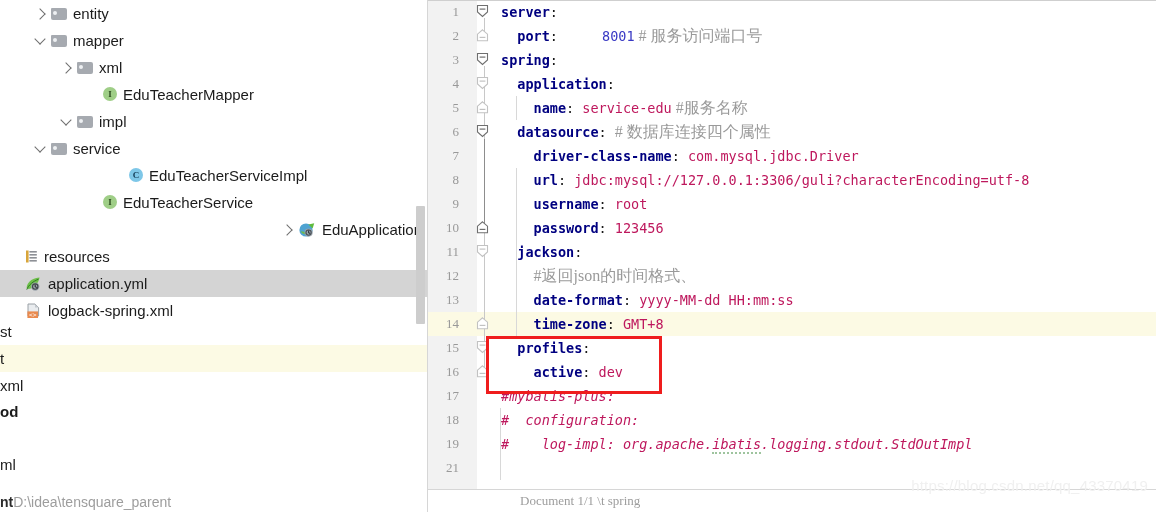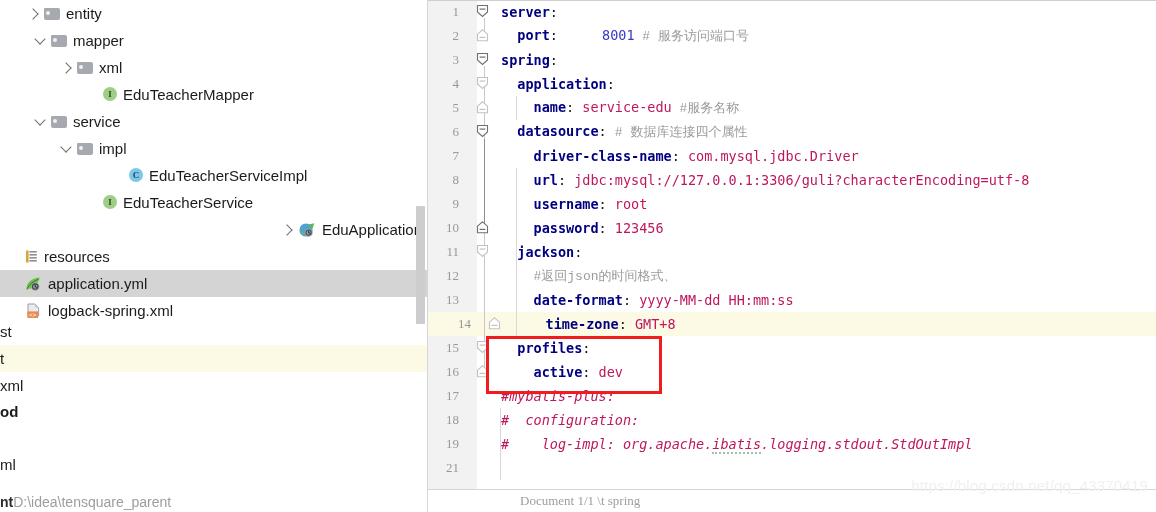--- a/index.html
+++ b/index.html
@@ -214,21 +214,21 @@
   }
   .eline {
     position: relative;
     height: 24px;
     display: flex;
     align-items: center;
     white-space: pre;
     font-family: "DejaVu Sans Mono", monospace;
     font-size: 13.5px;
   }
-  .eline.hl { background: #fcfae4; padding-left: 12px; }
+  .eline.hl { background: #fcfae4; }
 
   .lineno {
     width: 40px;
     flex: 0 0 40px;
     text-align: right;
     padding-right: 9px;
     color: #999999;
     font-family: "Liberation Serif", serif;
     font-size: 13px;
     box-sizing: border-box;
@@ -295,21 +295,21 @@
     left: 88px;
     z-index: 1;
   }
 
   
   .k      { color: #000080; font-weight: bold; }
   .punct  { color: #1a1a1a; }
   .num    { color: #3939c4; margin-left: 36px; }
   .cmt-i  { color: #be185d; font-style: italic; }
   .val    { color: #be185d; }
-  .cn     { font-family: Liberation Mono, monospace; font-size: 13px; color:#9a9a9a;}
+  .cn     { font-family: Liberation Serif, serif; font-size: 16px; color:#9a9a9a;}
 
   .squiggle {
     border-bottom: 2px dotted #9ec49e;
     padding-bottom: 0px;
   }
 
   
   .red-box {
     position: absolute;
     left: 58px;
@@ -370,21 +370,21 @@
   .bottom-left-path .bold-frag { font-weight: bold; color:#2b2b2b; }
 </style>
 </head>
 <body>
 
 <div id="app">
 
   <div class="project-pane">
 
     <div class="tree" id="tree-root">
-        <div class="tree-row" style="padding-left: 27px;">
+        <div class="tree-row" style="padding-left: 34px;">
           <span class="chev right"></span>
           <span class="ico folder"></span>
           <span class="tree-label">entity</span>
         </div>
         <div class="tree-row" style="padding-left: 34px;">
           <span class="chev down"></span>
           <span class="ico folder"></span>
           <span class="tree-label">mapper</span>
         </div>
         <div class="tree-row" style="padding-left: 60px;">
@@ -392,29 +392,29 @@
           <span class="ico folder"></span>
           <span class="tree-label">xml</span>
         </div>
         <div class="tree-row" style="padding-left: 86px;">
           <span class="chev blank"></span>
           <span class="ico iface">
             <span>I</span>
           </span>
           <span class="tree-label">EduTeacherMapper</span>
         </div>
+        <div class="tree-row" style="padding-left: 60px;">
+          <span class="chev down"></span>
+          <span class="ico folder"></span>
+          <span class="tree-label">impl</span>
+        </div>
         <div class="tree-row" style="padding-left: 34px;">
           <span class="chev down"></span>
           <span class="ico folder"></span>
           <span class="tree-label">service</span>
-        </div>
-        <div class="tree-row" style="padding-left: 60px;">
-          <span class="chev down"></span>
-          <span class="ico folder"></span>
-          <span class="tree-label">impl</span>
         </div>
         <div class="tree-row" style="padding-left: 112px;">
           <span class="chev blank"></span>
           <span class="ico cls">
             <span>C</span>
           </span>
           <span class="tree-label">EduTeacherServiceImpl</span>
         </div>
         <div class="tree-row" style="padding-left: 86px;">
           <span class="chev blank"></span>

